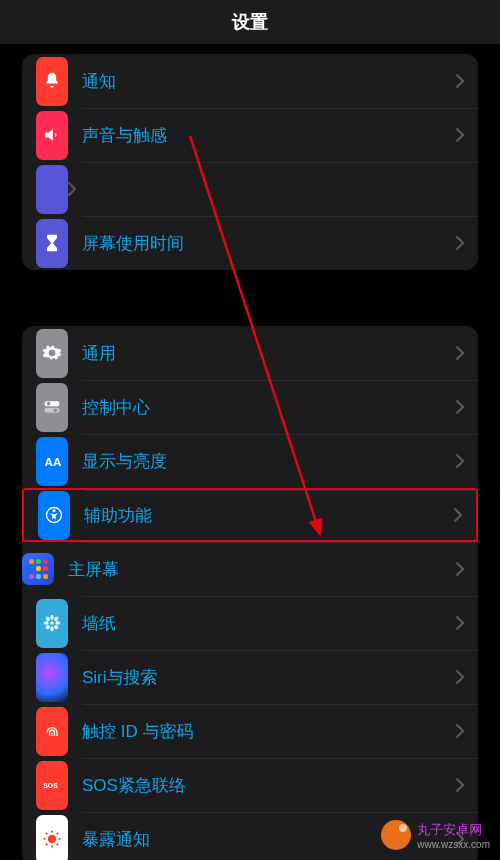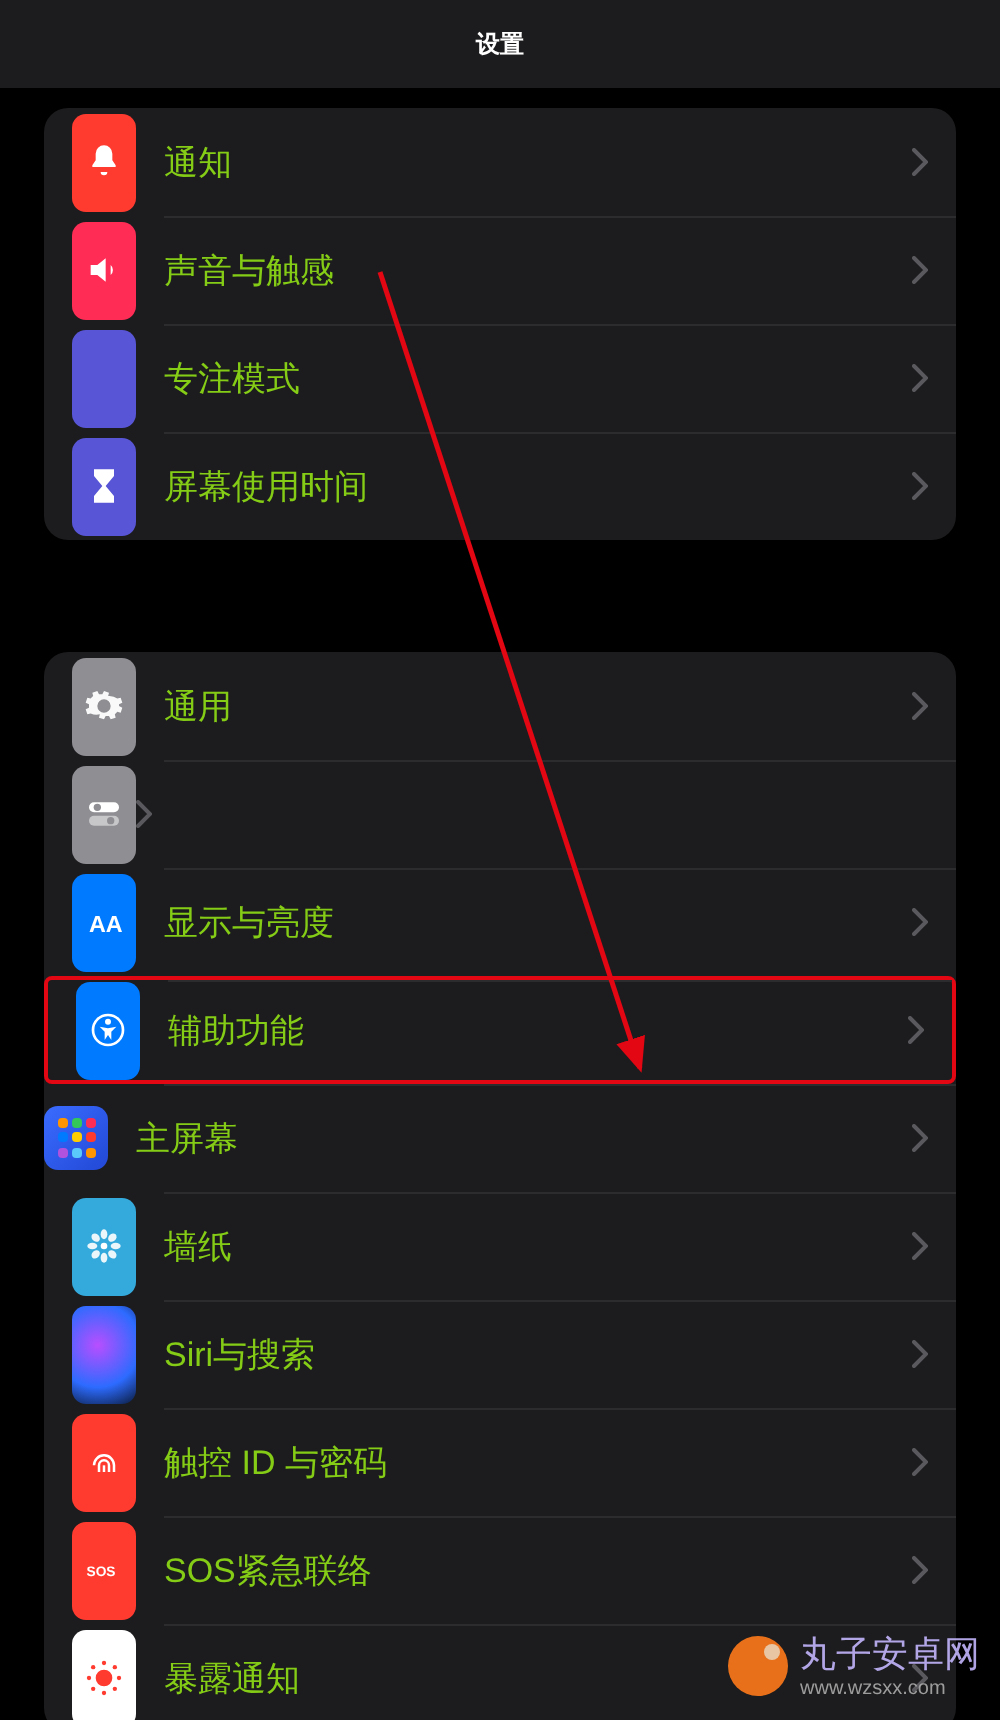--- a/index.html
+++ b/index.html
@@ -1,43 +1,43 @@
 <!DOCTYPE html>
 <html><head>
 <meta charset="utf-8">
 <style>
   * { margin: 0; padding: 0; box-sizing: border-box; }
   html, body { width: 500px; height: 860px; background: #000; font-family: -apple-system, BlinkMacSystemFont, "Helvetica Neue", Arial, sans-serif; color: #fff; overflow: hidden; }
   .header { height: 44px; display: flex; align-items: center; justify-content: center; background: #1c1c1e; }
-  .header-title { font-size: 12px; font-weight: 600; }
+  .header-title { font-size: 18px; font-weight: 600; }
   .content { padding: 0 22px; }
   .group { background: #1c1c1e; border-radius: 12px; margin-top: 16px; overflow: hidden; }
   .group.first { margin-top: 10px; }
   .row { display: flex; align-items: center; height: 54px; position: relative; cursor: pointer; }
   .row .icon-wrap { width: 32px; height: 49px; border-radius: 7px; margin-left: 14px; display: flex; align-items: center; justify-content: center; flex-shrink: 0; }
-  .row .label { flex: 1; margin-left: 14px; font-size: 17px; color: #84cc16; }
+  .row .label { flex: 1; margin-left: 14px; font-size: 17px; color: #0ea5e9; }
   .row .chevron { margin-right: 14px; color: #5a5a5e; }
   .row .chevron svg { width: 8px; height: 14px; display: block; }
   .row + .row::before { content: ""; position: absolute; left: 60px; right: 0; top: 0; height: 1px; background: #2c2c2e; }
   .highlight { border: 2px solid #e30613; border-radius: 4px; }
   .icon-wrap svg { width: 20px; height: 20px; }
 
   
   .bg-red   { background: #ff3b30; }
   .bg-pink  { background: #ff2d55; }
   .bg-indigo{ background: #5856d6; }
   .bg-gray  { background: #8e8e93; }
   .bg-blue  { background: #007aff; }
   .bg-lightblue { background: #34aadc; }
 
   
   .wm { position: absolute; right: 10px; bottom: 10px; display: flex; align-items: center; gap: 6px; opacity: 0.9; }
   .wm-ball { width: 30px; height: 30px; border-radius: 50%; background: #ff7a1a; position: relative; }
   .wm-ball::before { content: ""; position: absolute; top: 4px; right: 4px; width: 8px; height: 8px; border-radius: 50%; background: #ffd9b3; }
-  .wm-text { font-size: 18px; color: #c4b5fd; }
+  .wm-text { font-size: 13px; color: #d946ef; }
   .wm-sub { font-size: 10px; color: #aaa; }
 
   
   .arrow-overlay { position: absolute; top: 44px; left: 0; width: 500px; height: 816px; pointer-events: none; }
 
   
   .siri { background: radial-gradient(circle at 40% 40%, #b84eff, #2d6bff 60%, #0a1a3a 100%); }
 
   
   .grid-icon { width: 32px; height: 32px; border-radius: 7px; background: linear-gradient(135deg,#3a6cff,#2248d6); display:flex; align-items:center; justify-content:center; flex-wrap:wrap; padding:5px; }
@@ -81,21 +81,20 @@
             <path d="M1 1l6 6-6 6" stroke="#5a5a5e" stroke-width="2" fill="none" stroke-linecap="round"></path>
           </svg>
         </div>
     </div>
     <div class="row">
       <div class="icon-wrap bg-indigo">
         <svg viewBox="0 0 24 24" fill="#fff">
             <path d="M14 2a10 10 0 100 20 8 8 0 010-20z"></path>
           </svg>
       </div>
-      <div class="label">专注模式</div>
       <div class="chevron">
           <svg viewBox="0 0 8 14">
             <path d="M1 1l6 6-6 6" stroke="#5a5a5e" stroke-width="2" fill="none" stroke-linecap="round"></path>
           </svg>
         </div>
     </div>
     <div class="row">
       <div class="icon-wrap bg-indigo">
         <svg viewBox="0 0 24 24" fill="#fff">
             <path d="M6 2h12v4l-5 6 5 6v4H6v-4l5-6-5-6V2z"></path>
@@ -126,20 +125,21 @@
     </div>
     <div class="row">
       <div class="icon-wrap bg-gray">
         <svg viewBox="0 0 24 24" fill="#fff">
             <rect x="3" y="5" width="18" height="6" rx="3"></rect>
             <rect x="3" y="13" width="18" height="6" rx="3" opacity=".5"></rect>
             <circle cx="8" cy="8" r="2.2" fill="#8e8e93"></circle>
             <circle cx="16" cy="16" r="2.2" fill="#8e8e93"></circle>
           </svg>
       </div>
+      <div class="label">控制中心</div>
       <div class="chevron">
           <svg viewBox="0 0 8 14">
             <path d="M1 1l6 6-6 6" stroke="#5a5a5e" stroke-width="2" fill="none" stroke-linecap="round"></path>
           </svg>
         </div>
     </div>
     <div class="row">
       <div class="icon-wrap bg-blue">
         <svg viewBox="0 0 24 24" fill="#fff">
             <text x="3" y="18" font-size="14" font-weight="700" fill="#fff">AA</text>

